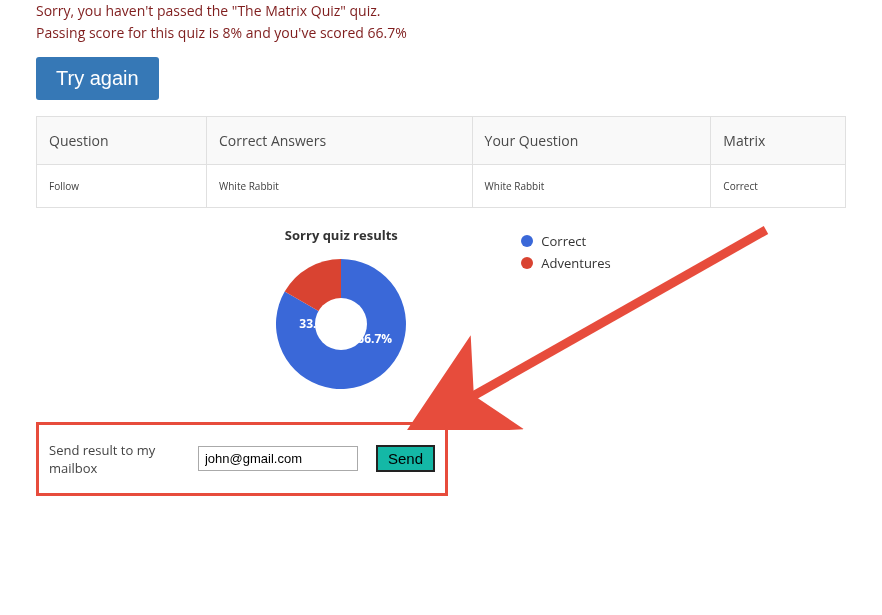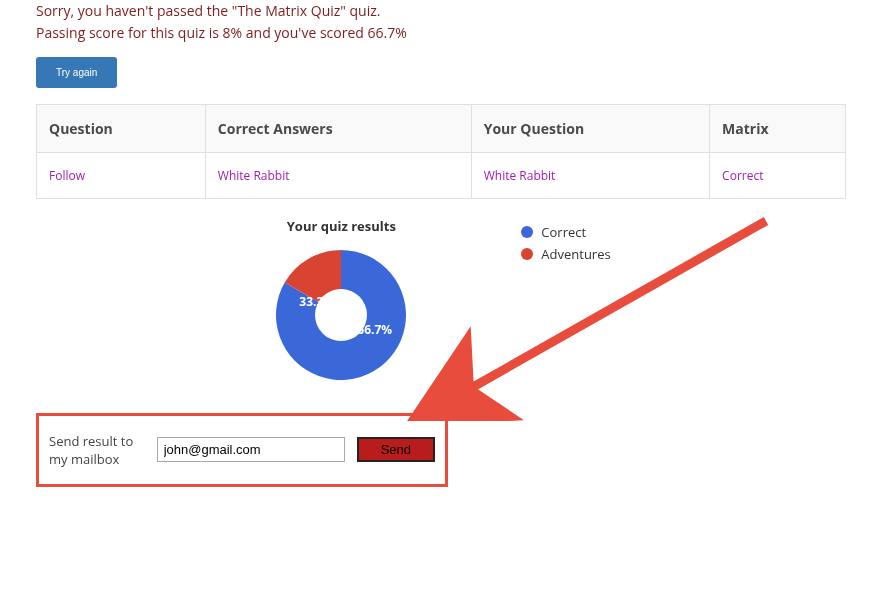--- a/index.html
+++ b/index.html
@@ -13,47 +13,47 @@
     }
     .message-line1, .message-line2 {
       color: #7f1d1d;
       line-height: 1.6;
     }
     .try-again-btn {
       background: #3678b6;
       color: #fff;
       border: none;
       padding: 10px 20px;
-      font-size: 10px;
+      font-size: 20px;
       border-radius: 3px;
       margin-top: 12px;
       margin-bottom: 16px;
       cursor: pointer;
       display: inline-block;
     }
     .results-table {
       width: 100%;
       border-collapse: collapse;
       border: 1px solid #e0e0e0;
     }
     .results-table th, .results-table td {
       padding: 14px 12px;
       text-align: left;
       border: 1px solid #e0e0e0;
       vertical-align: middle;
     }
     .results-table th {
       background: #f9f9f9;
       color: #4a4a4a;
-      font-weight: bold;
+      font-weight: normal;
       font-size: 14px;
     }
     .results-table td {
-      color: #a21caf;
-      font-size: 12px;
+      color: #404040;
+      font-size: 10px;
     }
     .result-correct { color: #2d8a2d; }
     .result-incorrect { color: #d93333; }
     .chart-section {
       margin-top: 18px;
       display: flex;
       justify-content: center;
       align-items: flex-start;
       gap: 110px;
     }
@@ -72,21 +72,21 @@
       height: 140px;
       margin: 0 auto;
     }
     .slice-label {
       position: absolute;
       color: #fff;
       font-size: 12px;
       font-weight: bold;
     }
     .slice-label.correct { left: 78px; top: 76px; margin-left: 8px; }
-    .slice-label.incorrect { left: 28px; top: 48px; }
+    .slice-label.incorrect { left: 28px; top: 61px; }
     .legend {
       margin-top: 6px;
       font-size: 13px;
       color: #333;
     }
     .legend-item {
       display: flex;
       align-items: center;
       gap: 8px;
       margin-bottom: 4px;
@@ -96,38 +96,38 @@
       display: inline-block;
     }
     .swatch-correct { background: #3a68d8; }
     .swatch-incorrect { background: #d94331; }
     .send-section {
       margin-top: 28px;
       border: 3px solid #e74c3c;
       padding: 16px 10px;
       display: flex;
       align-items: center;
-      gap: 12px;
+      gap: 18px;
       width: 412px;
     }
     .send-label {
       color: #444;
       font-size: 13px;
     }
     .email-input {
       border: 1px solid #aaa;
       padding: 4px 6px;
       font-size: 13px;
-      width: 188px;
+      width: 160px;
     }
     .send-btn {
       border: 2px solid #222;
-      background: #b91c1c;
-      padding: 3px 22px;
-      font-size: 13px;
+      background: #14b8a6;
+      padding: 3px 10px;
+      font-size: 15px;
       cursor: pointer;
     }
     .arrow-overlay {
       position: absolute;
       pointer-events: none;
     }
   </style>
 </head>
 <body>
 
@@ -152,21 +152,21 @@
       <td>Follow</td>
       <td>White Rabbit</td>
       <td>White Rabbit</td>
       <td class="result-correct">Correct</td>
     </tr>
   </tbody>
 </table>
 
 <div class="chart-section" style="position:relative;">
   <div class="chart-block">
-    <div class="chart-title">Your quiz results</div>
+    <div class="chart-title">Sorry quiz results</div>
     <div class="donut-wrap">
       <svg width="140" height="140" viewBox="0 0 140 140">
 
         <path d="M70 70 L70 5 A65 65 0 1 1 13.7 37.5 Z" fill="#3a68d8"></path>
 
         <path d="M70 70 L13.7 37.5 A65 65 0 0 1 70 5 Z" fill="#d94331"></path>
 
         <circle cx="70" cy="70" r="26" fill="#fff"></circle>
       </svg>
       <span class="slice-label correct">66.7%</span>

